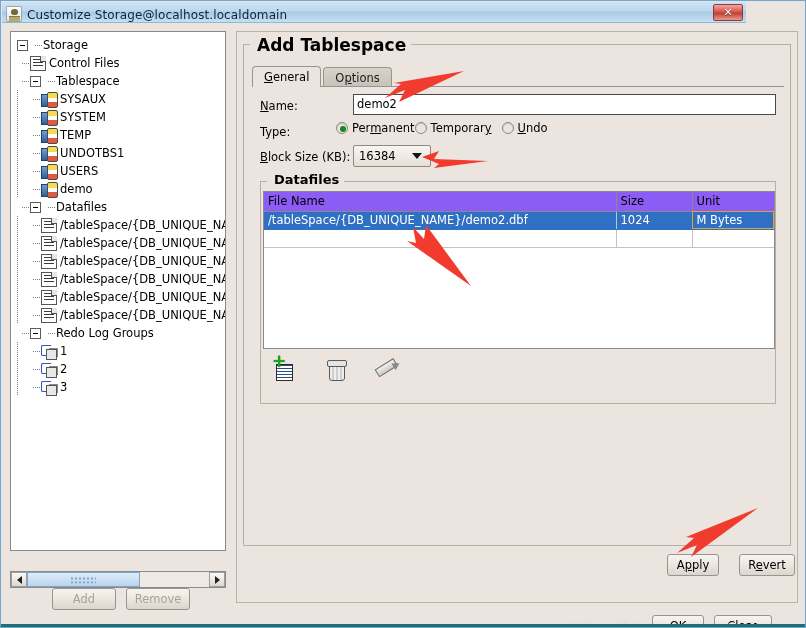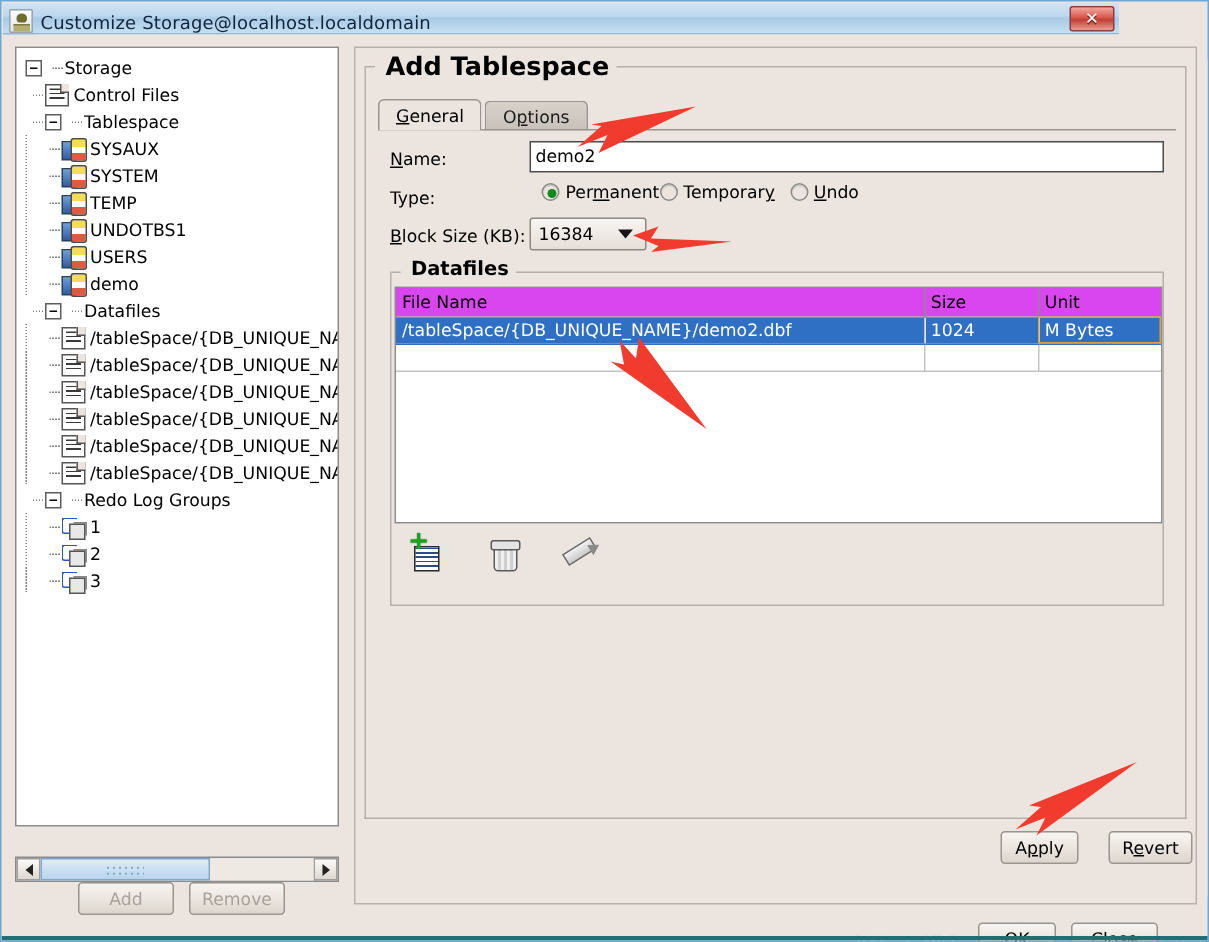--- a/index.html
+++ b/index.html
@@ -242,21 +242,21 @@
   #lbl-block { left: 8px; top: 63px; }
 
   #input-name {
     position: absolute; left: 101px; top: 7px; width: 423px; height: 21px;
     background: #fff; border: 1px solid #4a4a4a;
     font-size: 11.5px; color: #000;
     padding: 0 3px; line-height: 19px;
     font-family: "DejaVu Sans", "Liberation Sans", sans-serif;
   }
 
-  #radio-group { position: absolute; left: 109px; top: 34px; display: flex; align-items: center; }
+  #radio-group { position: absolute; left: 84px; top: 34px; display: flex; align-items: center; }
   .radio-item { display: flex; align-items: center; font-size: 11.5px; color: #000; cursor: pointer; }
   .radio {
     width: 12px; height: 12px; border-radius: 50%;
     border: 1px solid #8a8a8a; background: #ece5df;
     margin-right: 4px; flex: none; position: relative;
     box-shadow: inset 0 1px 1px rgba(0,0,0,.15);
   }
   .radio.checked::after {
     content: ""; position: absolute; left: 3px; top: 3px;
     width: 6px; height: 6px; border-radius: 50%; background: #0f8a1f;
@@ -290,21 +290,21 @@
   }
   #group-df-line-l { position: absolute; left: 0; top: 0; width: 6px; height: 1px; background: #b6afa8; }
   #group-df-line-r { position: absolute; left: 76px; right: 0; top: 0; height: 1px; background: #b6afa8; }
 
   #table-wrap {
     position: absolute; left: 2px; top: 10px; width: 512px; height: 158px;
     border: 1px solid #8a8a8a; background: #fff; overflow: hidden;
   }
   table.grid { border-collapse: collapse; width: 100%; table-layout: fixed; }
   table.grid th {
-    background: #d946ef; border-right: 1px solid #8a8a8a; border-bottom: 1px solid #8a8a8a;
+    background: #8b5cf6; border-right: 1px solid #8a8a8a; border-bottom: 1px solid #8a8a8a;
     font-size: 11.5px; font-weight: normal; color: #000;
     text-align: left; padding: 2px 4px; height: 19px;
   }
   table.grid th:last-child { border-right: none; margin-left: 40px; }
   table.grid td {
     border-right: 1px solid #c3c3c3; border-bottom: 1px solid #c3c3c3;
     font-size: 11.5px; color: #000; padding: 1px 4px; height: 18px;
     white-space: nowrap; overflow: hidden;
   }
   table.grid td:last-child { border-right: none; }

